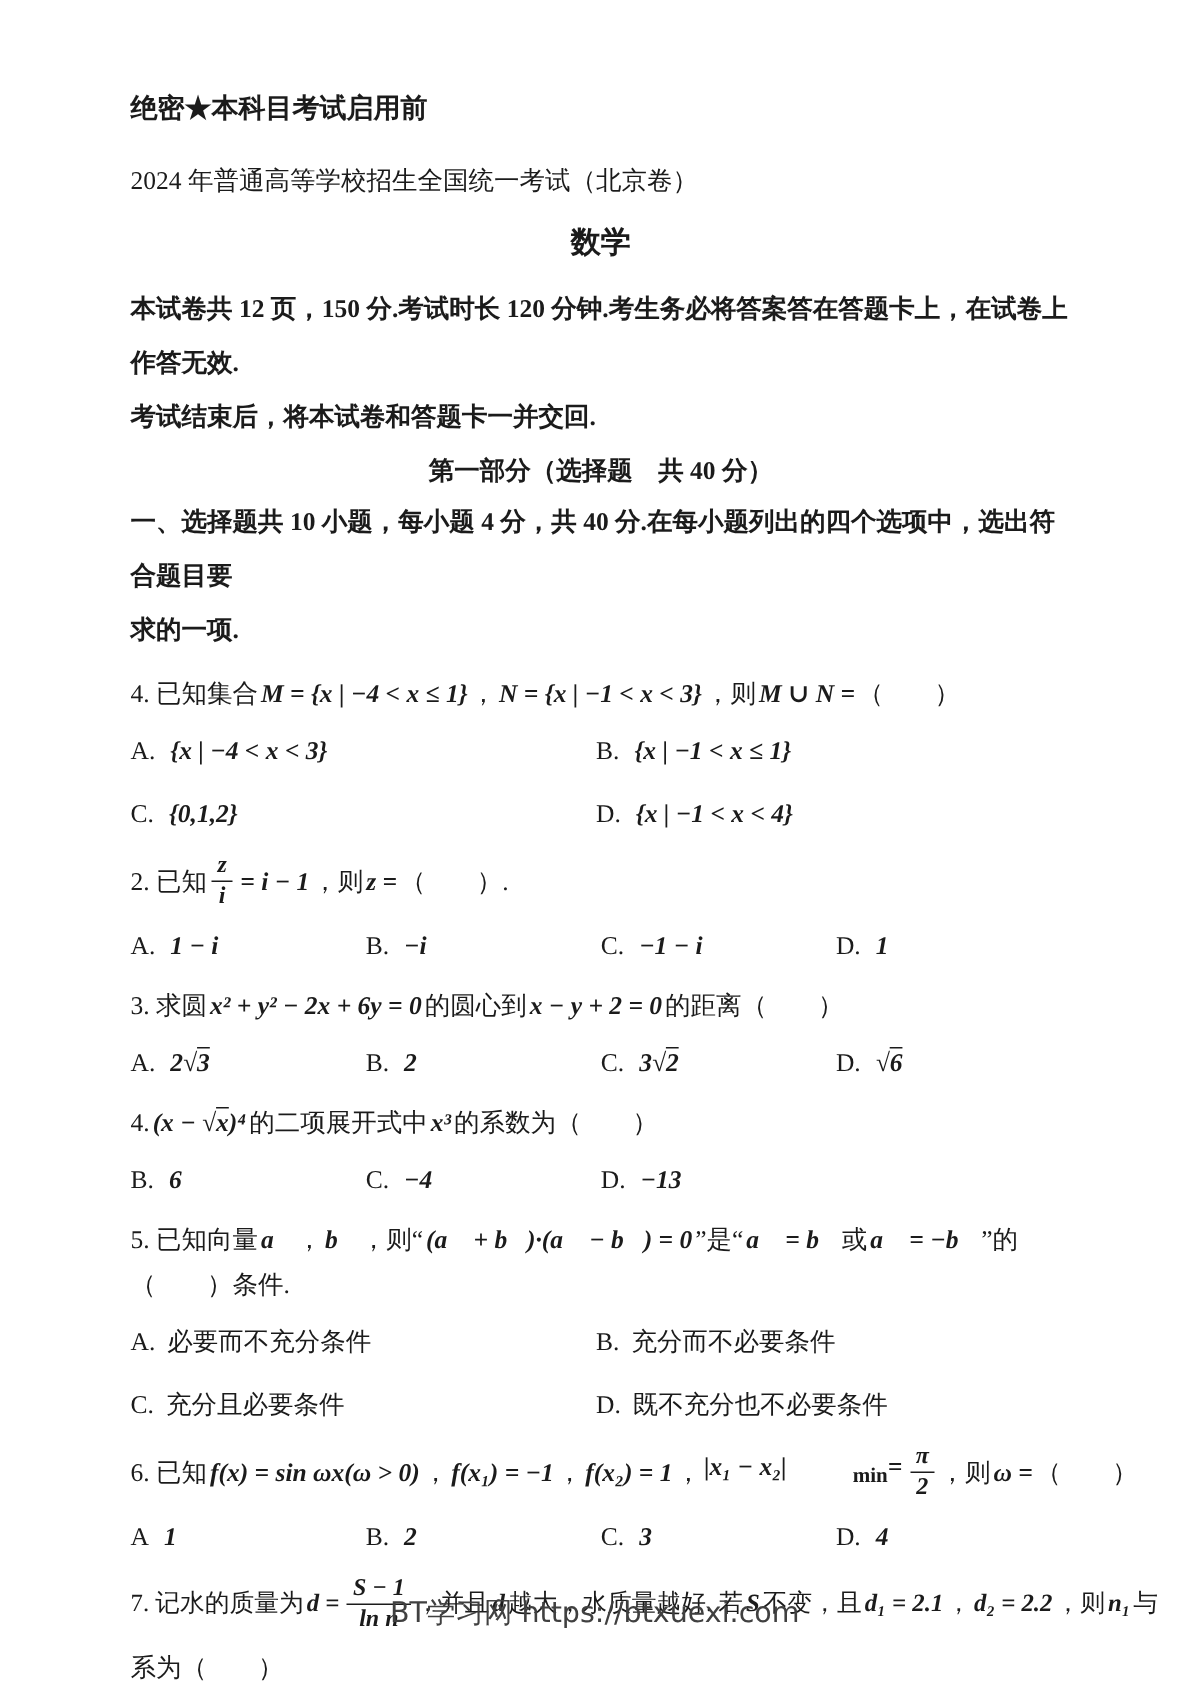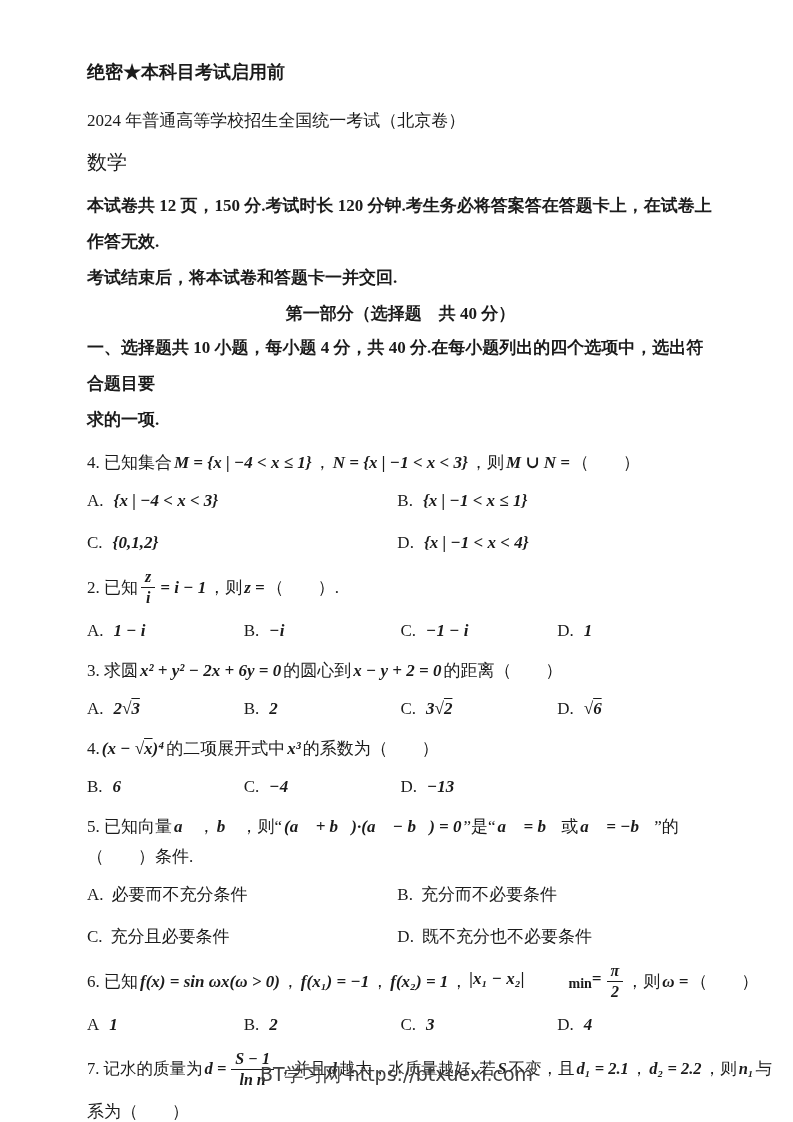--- a/index.html
+++ b/index.html
@@ -26,23 +26,23 @@
   }
   .title {
     margin: 22px 0 0 0;
     text-align: left;
     font-size: 17px;
     font-weight: 400;
     line-height: 30px;
   }
   .subject {
     margin: 12px 0 0 0;
-    text-align: left;
+    text-align: center;
     font-size: 20px;
-    font-weight: 400;
+    font-weight: 700;
     line-height: 28px;
   }
   .intro-line {
     margin: 0;
     font-size: 17px;
     font-weight: 700;
     line-height: 36px;
   }
   .intro-block { margin-top: 12px; }
   .part-header {

